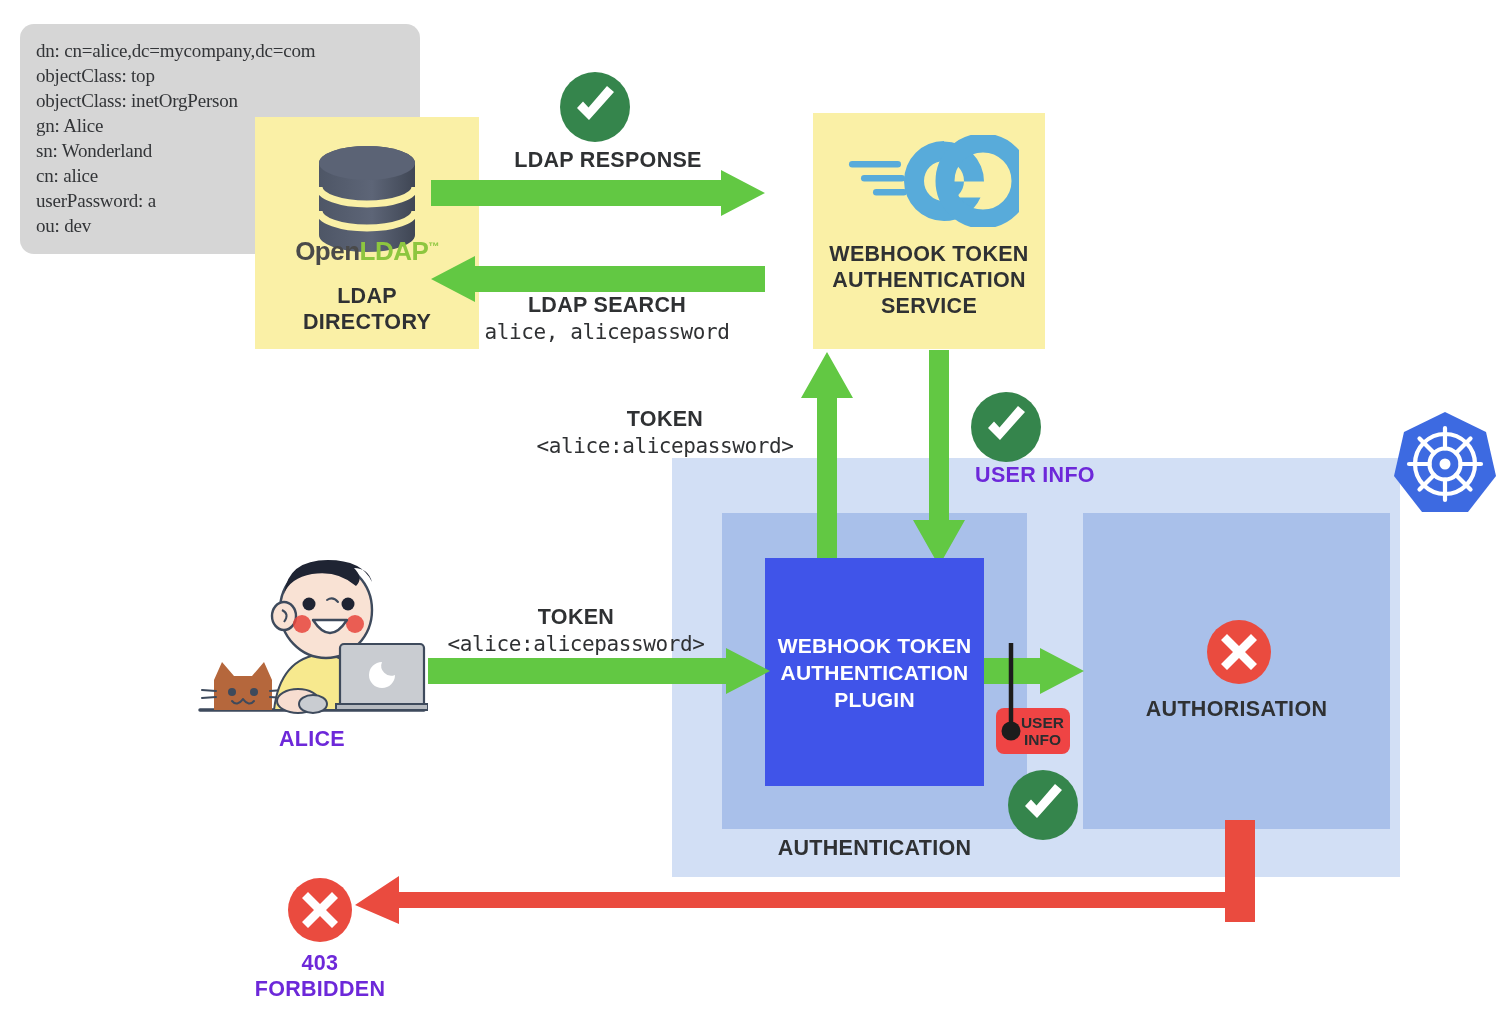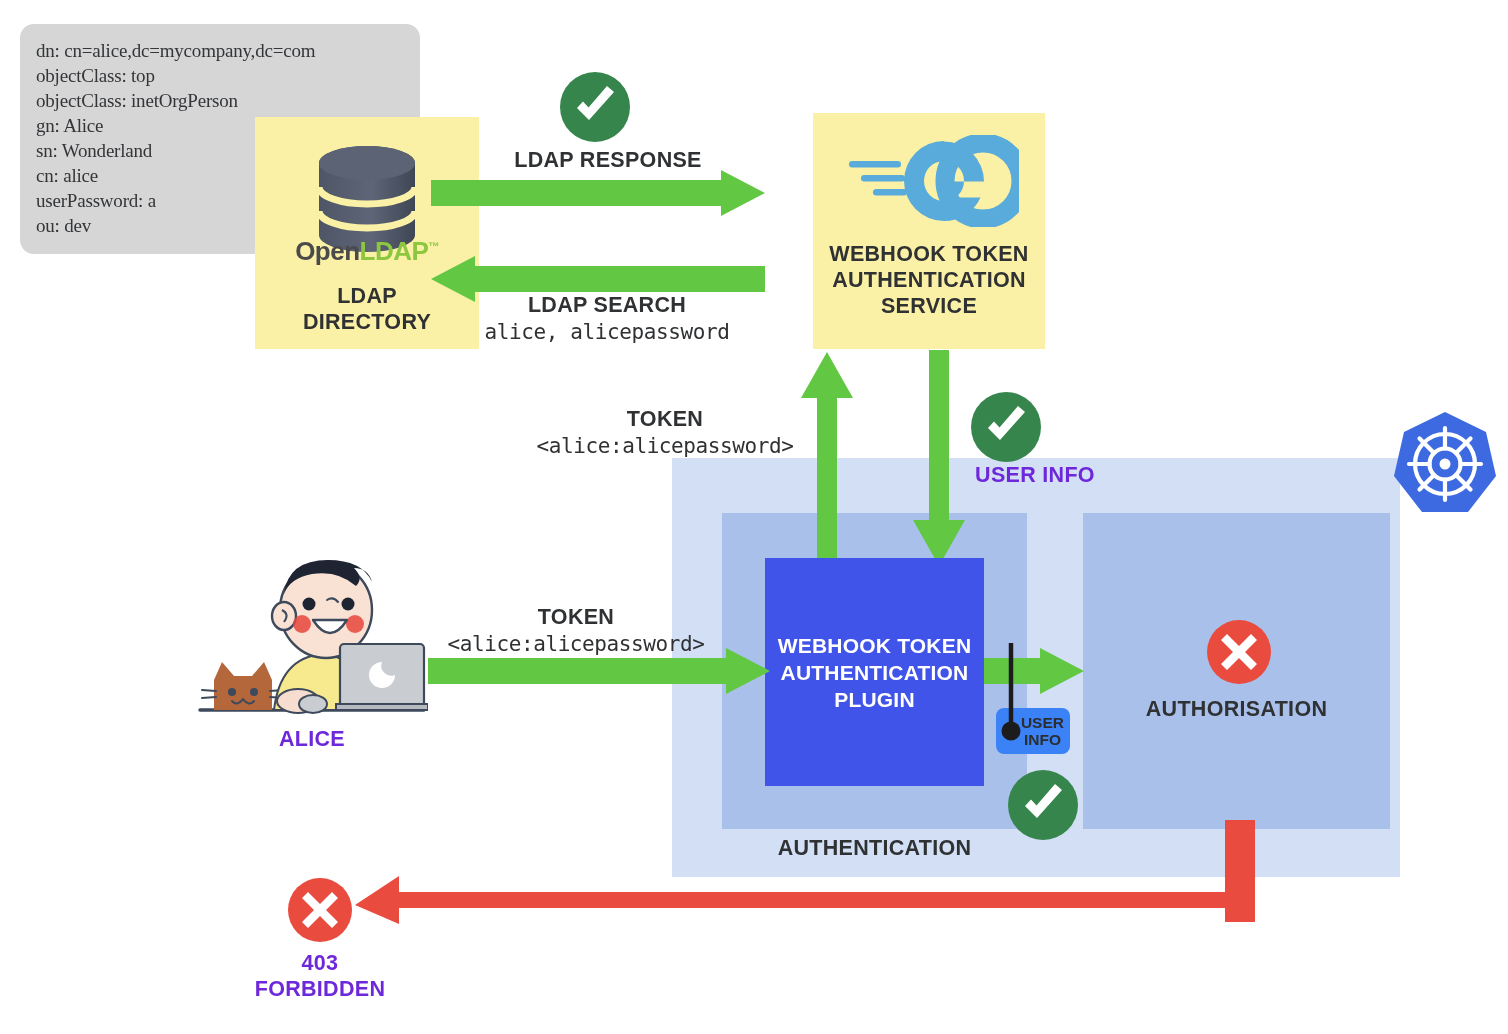--- a/index.html
+++ b/index.html
@@ -61,21 +61,21 @@
     left:765px;top:558px;width:219px;height:228px;background:#4054e9;
     display:flex;align-items:center;justify-content:center;
   }
   #webhook-plugin-box .plg-label{
     color:#ffffff;font-weight:bold;font-size:21px;line-height:27px;text-align:center;letter-spacing:.2px;
   }
   .panel-label{font-weight:bold;font-size:21.5px;color:#2f3133;letter-spacing:.3px;text-align:center;}
 
   
   #user-info-tag{
-    left:996px;top:708px;width:74px;height:46px;background:#3b82f6;border-radius:8px;
+    left:996px;top:708px;width:74px;height:46px;background:#ef4444;border-radius:8px;
     display:flex;align-items:center;justify-content:flex-end;
     padding-right:6px;box-sizing:border-box;
   }
   #user-info-tag span{
     font-weight:bold;font-size:15.5px;line-height:17px;color:#2b2d2f;text-align:center;
   }
 
   
   .lbl{position:absolute;text-align:center;color:#2f3133;}
   .lbl .t1{font-weight:bold;font-size:21.5px;line-height:27px;letter-spacing:.3px;}

